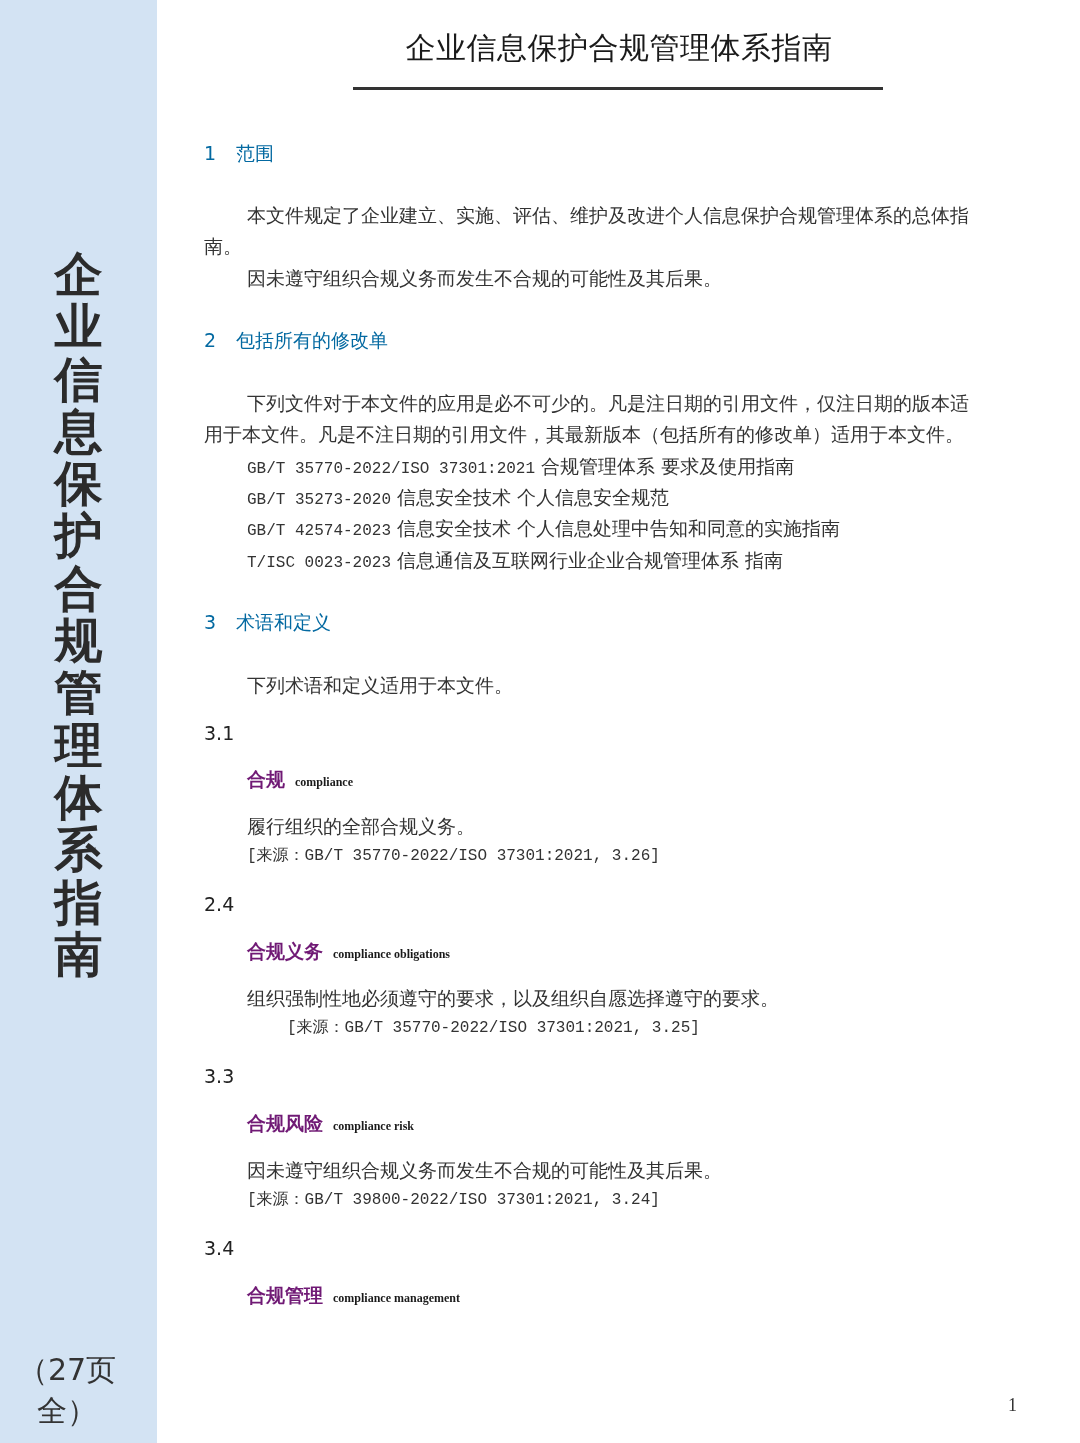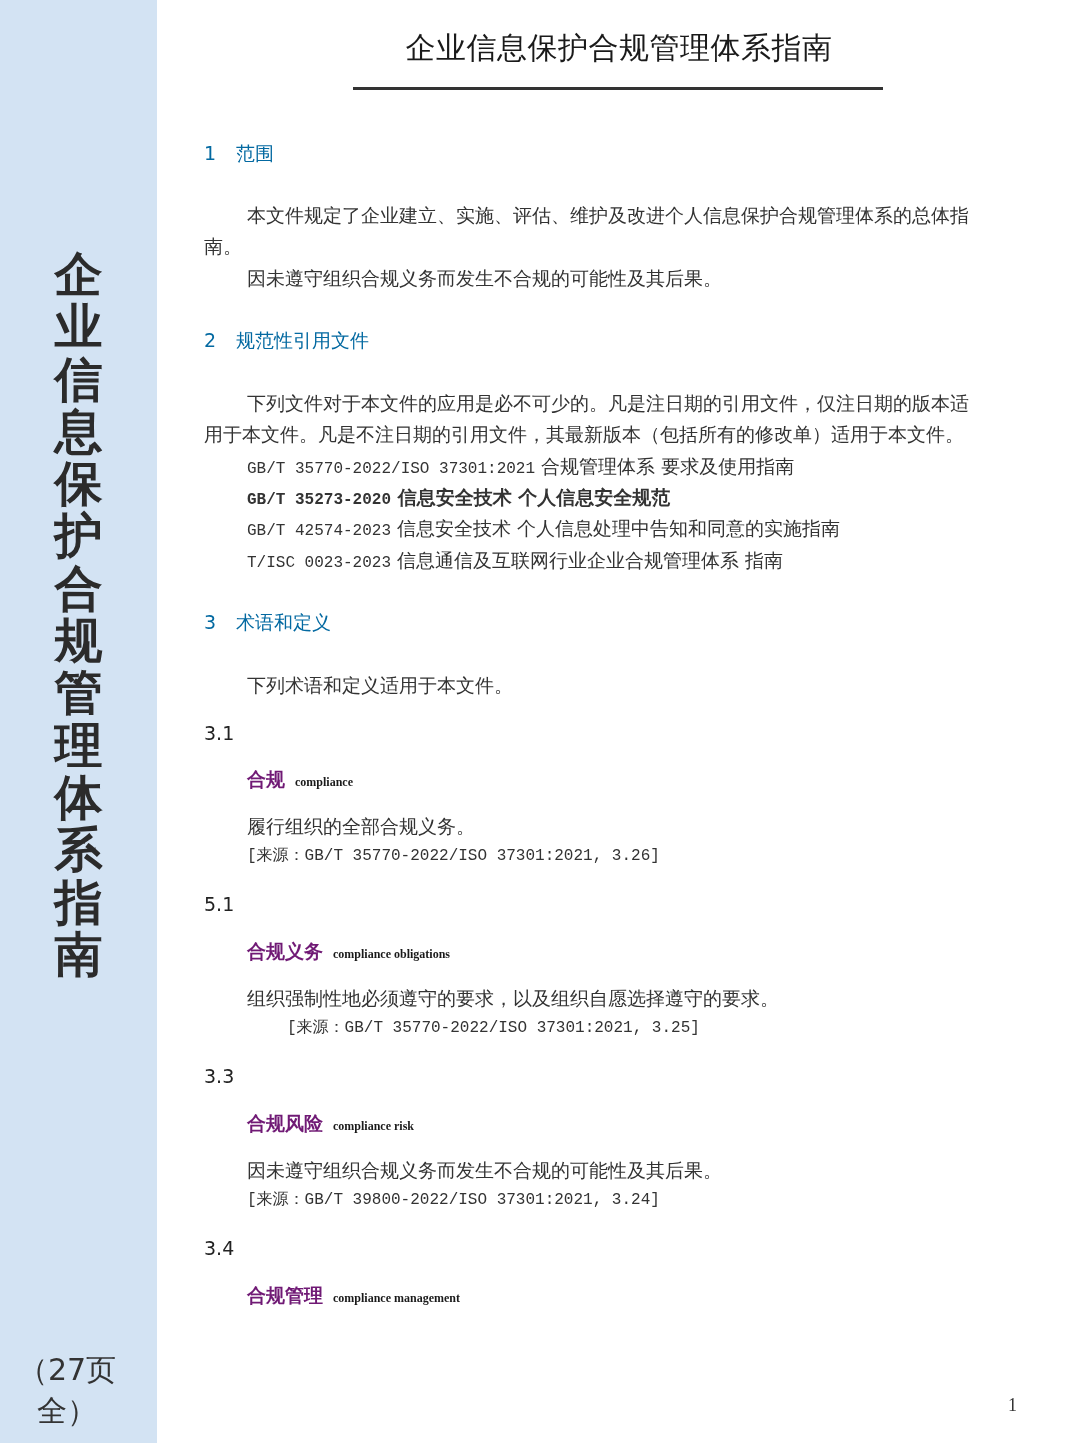--- a/index.html
+++ b/index.html
@@ -71,30 +71,30 @@
 <div class="title-rule"></div>
 
 <div class="text heading" style="left:204px; top:141px;">
   <span class="num">1</span><span>范围</span>
 </div>
 <div class="text" style="left:247px; top:203px;">本文件规定了企业建立、实施、评估、维护及改进个人信息保护合规管理体系的总体指</div>
 <div class="text" style="left:204px; top:234px;">南。</div>
 <div class="text" style="left:247px; top:266px;">因未遵守组织合规义务而发生不合规的可能性及其后果。</div>
 
 <div class="text heading" style="left:204px; top:328px;">
-  <span class="num">2</span><span>规范性引用文件</span>
+  <span class="num">2</span><span>包括所有的修改单</span>
 </div>
 <div class="text" style="left:247px; top:391px;">下列文件对于本文件的应用是必不可少的。凡是注日期的引用文件，仅注日期的版本适</div>
 <div class="text" style="left:204px; top:422px;">用于本文件。凡是不注日期的引用文件，其最新版本（包括所有的修改单）适用于本文件。</div>
 
 <div class="text" style="left:247px; top:454px;">
   <span class="mono">GB/T 35770-2022/ISO 37301:2021</span>
   <span>合规管理体系 要求及使用指南</span>
 </div>
-<div class="text" style="left:247px; top:485px;font-weight:bold;">
+<div class="text" style="left:247px; top:485px;">
   <span class="mono">GB/T 35273-2020</span>
   <span>信息安全技术 个人信息安全规范</span>
 </div>
 <div class="text" style="left:247px; top:516px;">
   <span class="mono">GB/T 42574-2023</span>
   <span>信息安全技术 个人信息处理中告知和同意的实施指南</span>
 </div>
 <div class="text" style="left:247px; top:548px;">
   <span class="mono">T/ISC 0023-2023</span>
   <span>信息通信及互联网行业企业合规管理体系 指南</span>
@@ -105,21 +105,21 @@
 </div>
 <div class="text" style="left:247px; top:673px;">下列术语和定义适用于本文件。</div>
 
 <div class="text sub-num" style="left:204px; top:722px;">3.1</div>
 <div class="text" style="left:247px; top:767px;">
   <span class="term-cn">合规</span><span class="term-en">compliance</span>
 </div>
 <div class="text" style="left:247px; top:814px;">履行组织的全部合规义务。</div>
 <div class="text mono" style="left:247px; top:845px;">[来源：GB/T 35770-2022/ISO 37301:2021, 3.26]</div>
 
-<div class="text sub-num" style="left:204px; top:893px;">5.1</div>
+<div class="text sub-num" style="left:204px; top:893px;">2.4</div>
 <div class="text" style="left:247px; top:939px;">
   <span class="term-cn">合规义务</span><span class="term-en">compliance obligations</span>
 </div>
 <div class="text" style="left:247px; top:986px;">组织强制性地必须遵守的要求，以及组织自愿选择遵守的要求。</div>
 <div class="text mono" style="left:247px; top:1017px;margin-left:40px;">[来源：GB/T 35770-2022/ISO 37301:2021, 3.25]</div>
 
 <div class="text sub-num" style="left:204px; top:1065px;">3.3</div>
 <div class="text" style="left:247px; top:1111px;">
   <span class="term-cn">合规风险</span><span class="term-en">compliance risk</span>
 </div>

